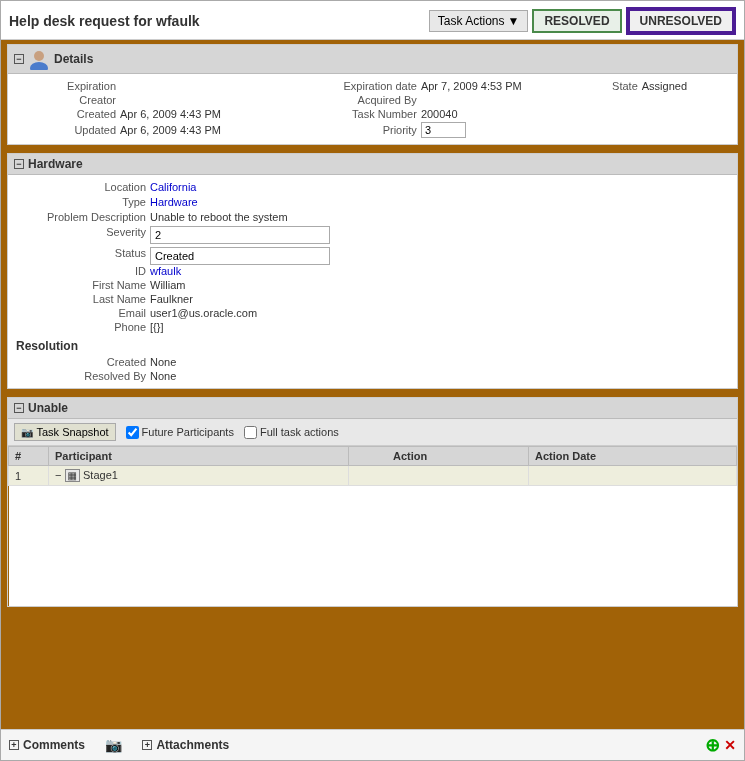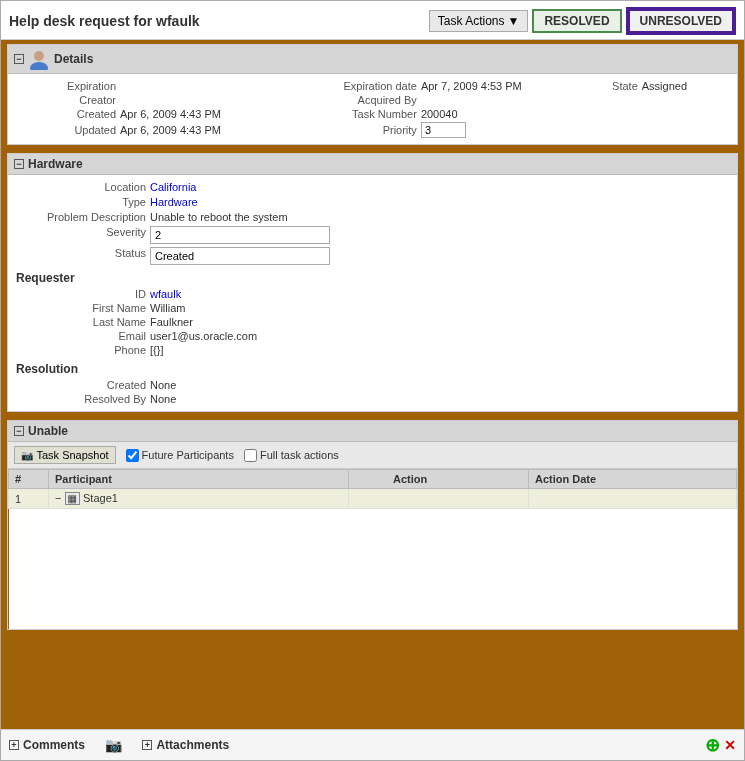--- a/index.html
+++ b/index.html
@@ -343,21 +343,20 @@
         <span class="contents-label">Problem Description</span>
         <span class="value">Unable to reboot the system</span>
 
         <span class="contents-label">Severity</span>
         <input class="input-field" type="text" value="2" style="">
 
         <span class="contents-label">Status</span>
         <input class="input-field" type="text" value="Created" style="">
       </div>
 
-      <div class="requester-header">Requester</div>
       <div class="requester-grid">
         <span class="contents-label">ID</span>
         <span class="value-link">wfaulk</span>
 
         <span class="contents-label">First Name</span>
         <span class="value">William</span>
 
         <span class="contents-label">Last Name</span>
         <span class="value">Faulkner</span>
 

